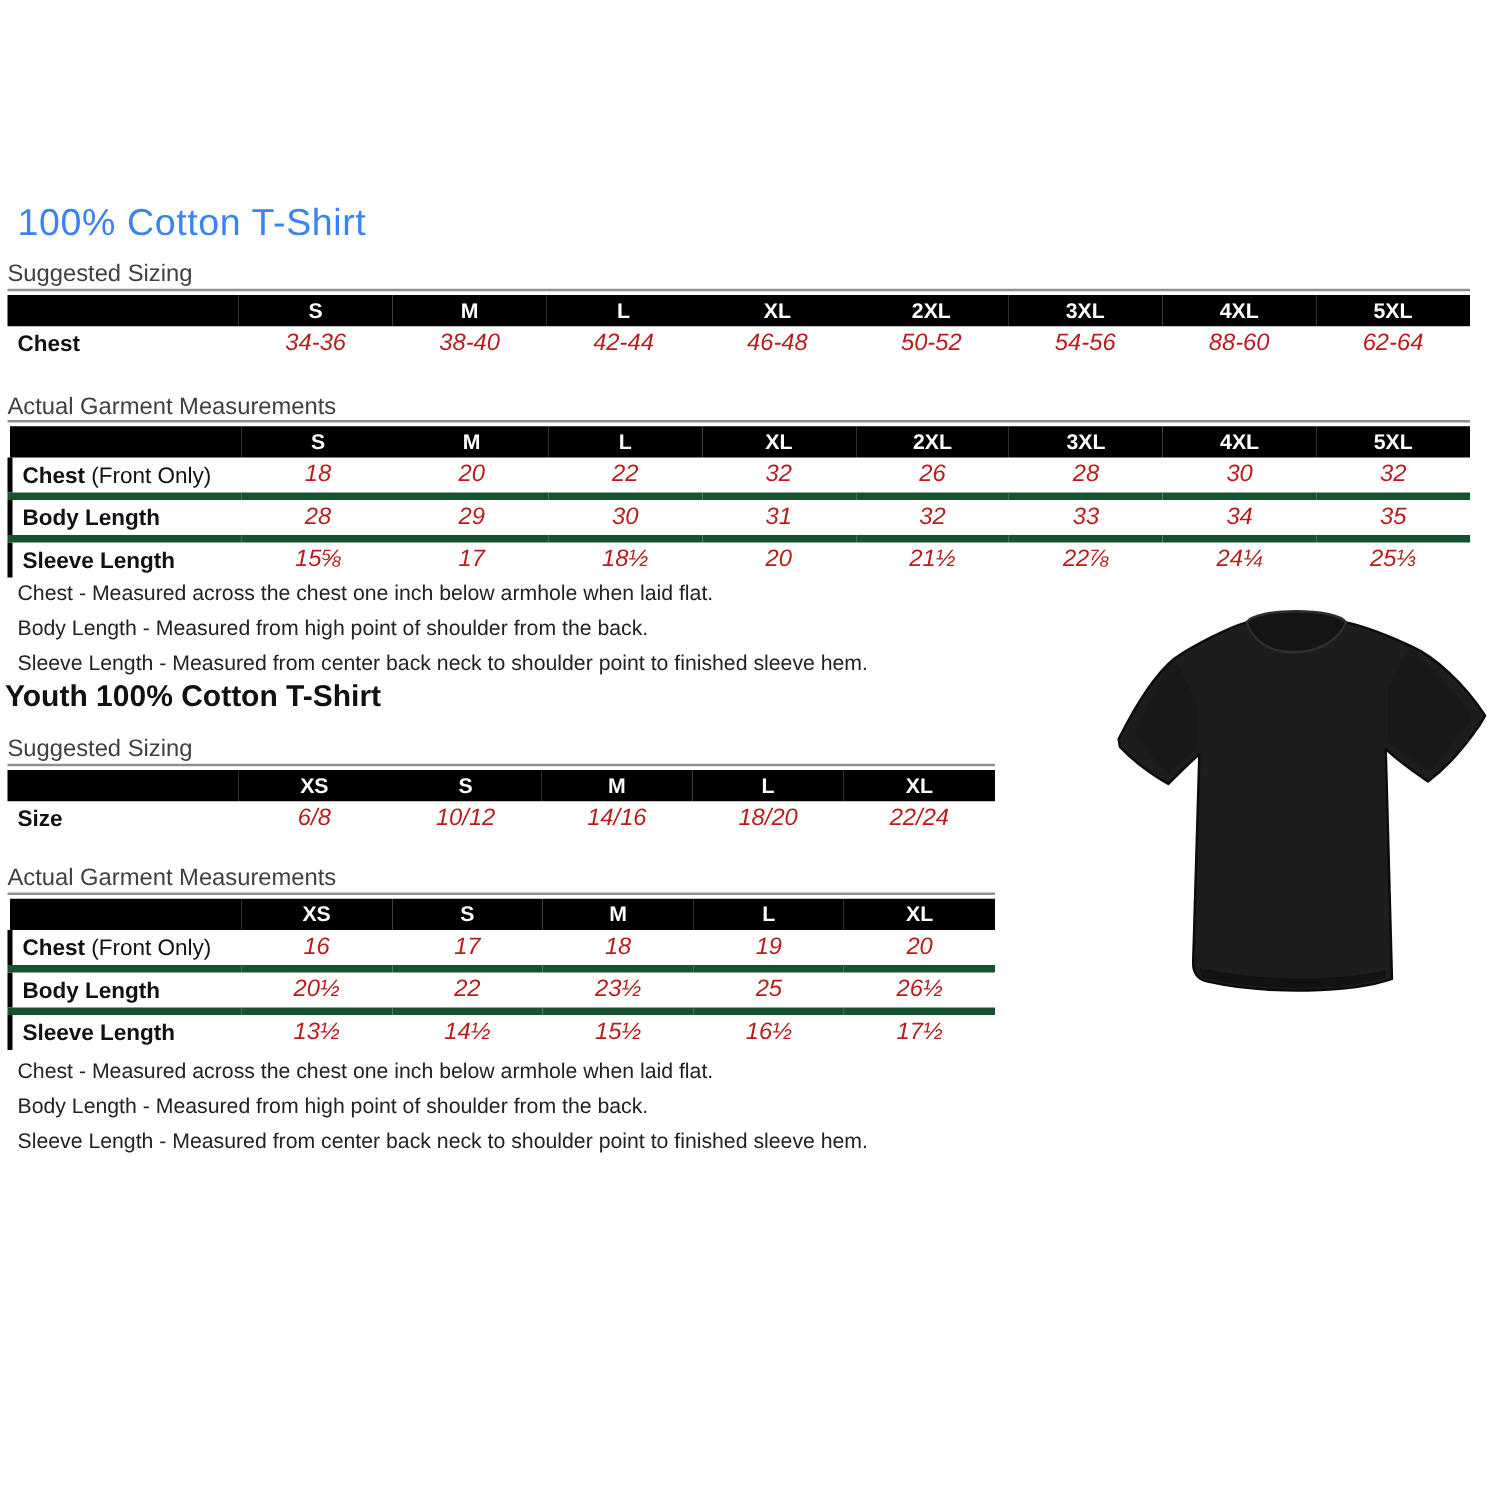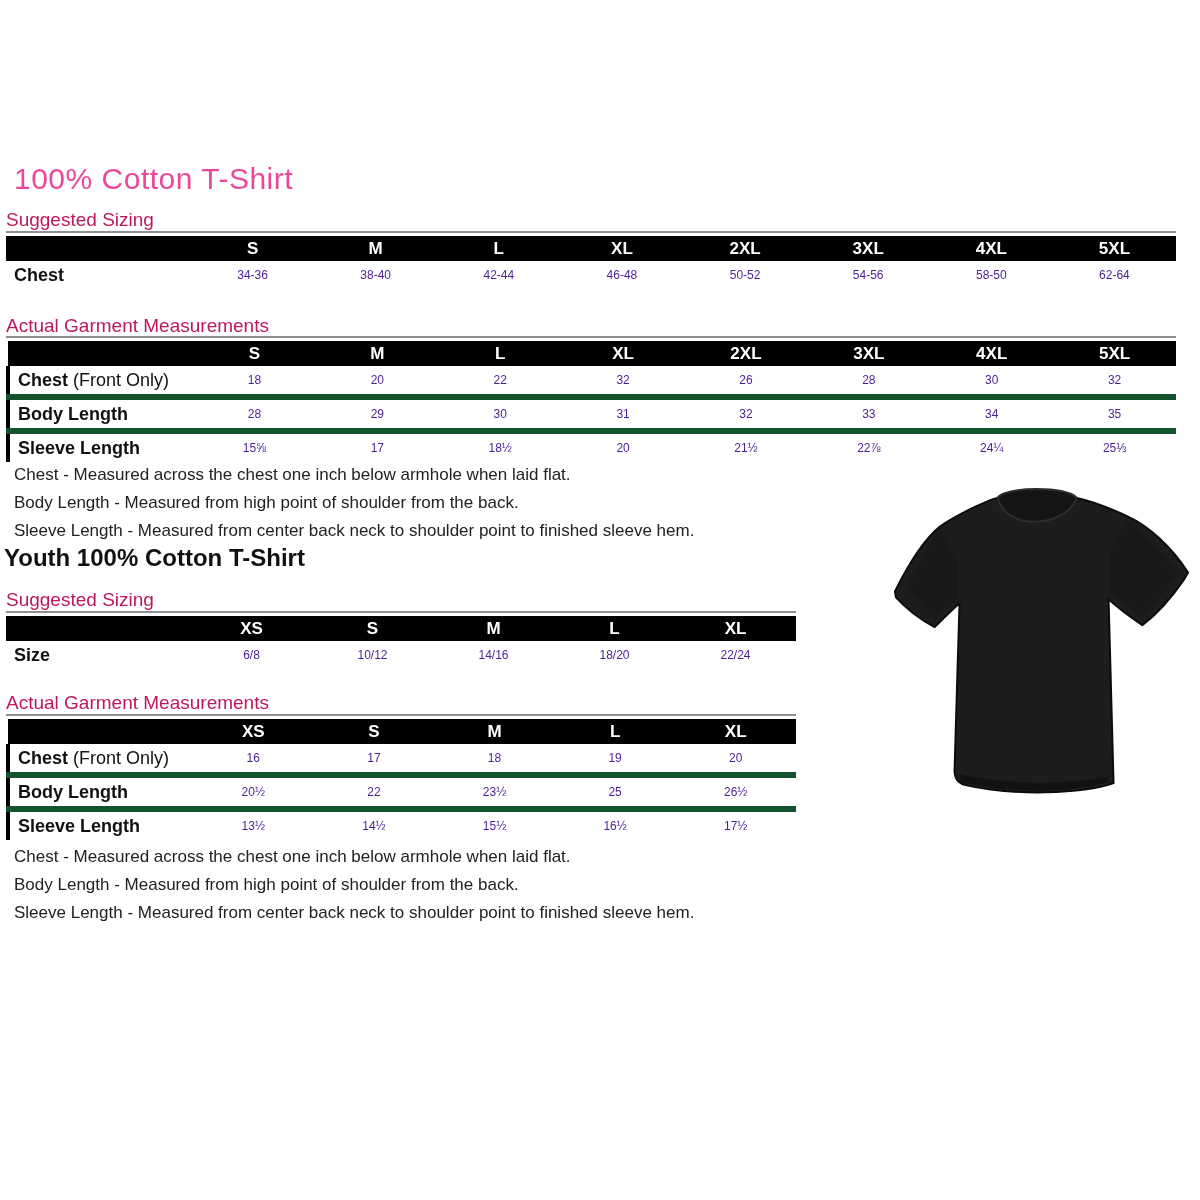--- a/index.html
+++ b/index.html
@@ -2,41 +2,41 @@
 <html><head>
 <meta charset="utf-8">
 <style>
   html,body{margin:0;padding:0;background:#ffffff;}
   .page{
     position:relative;width:1200px;height:1200px;background:#ffffff;
     font-family:"Liberation Sans","DejaVu Sans",sans-serif;color:#1a1a1a;
     overflow:hidden;
   }
   .abs{position:absolute;}
-  .main-title{font-size:30px;font-weight:400;color:#ec4899;letter-spacing:0.5px;white-space:nowrap;}
+  .main-title{font-size:30px;font-weight:400;color:#3b82f6;letter-spacing:0.5px;white-space:nowrap;}
   .youth-title{font-size:24px;font-weight:700;color:#111;white-space:nowrap;}
   .banner{
     background:#000;color:#fff;display:flex;align-items:center;justify-content:center;
     font-weight:700;font-size:31px;letter-spacing:6px;white-space:nowrap;
   }
-  .section-label{font-size:19px;font-weight:400;color:#be185d;white-space:nowrap;}
+  .section-label{font-size:19px;font-weight:400;color:#404040;white-space:nowrap;}
   .tablewrap{border-top:2px solid #8f8f8f;padding-top:3px;}
   table.size-table{border-collapse:collapse;table-layout:fixed;width:100%;}
   table.size-table thead th{
     background:#000;color:#fff;font-weight:700;font-size:17px;
     height:25px;text-align:center;padding:0;
   }
   table.size-table thead th.label-col{width:185px;}
   table.size-table tbody th{
     text-align:left;font-weight:700;font-size:18px;color:#111;
     padding:0 0 0 8px;height:28px;white-space:nowrap;margin-left:15px;
   }
   table.size-table tbody th .suffix{font-weight:400;}
   table.size-table tbody td{
-    text-align:center;font-size:12px;color:#4c1d95;height:28px;padding:0;
+    text-align:center;font-size:19px;color:#b91c1c;height:28px;padding:0;font-style:italic;
   }
   table.size-table tbody tr + tr{border-top:6px solid #14532d;}
   table.size-table.bordered tbody th{border-left:4px solid #000;}
   .notes{font-size:17px;color:#222;line-height:28px;}
   .notes .note-line{white-space:nowrap;}
 </style>
 </head>
 <body>
 
 <div class="page">
@@ -63,21 +63,21 @@
         </thead>
         <tbody>
           <tr>
             <th>Chest</th>
             <td>34-36</td>
             <td>38-40</td>
             <td>42-44</td>
             <td>46-48</td>
             <td>50-52</td>
             <td>54-56</td>
-            <td>58-50</td>
+            <td>88-60</td>
             <td>62-64</td>
           </tr>
         </tbody>
       </table>
   </div>
 
   <div class="abs section-label" style="left:6px;top:315px;">Actual Garment Measurements</div>
 
   <div class="abs tablewrap" style="left:6px;top:336px;width:1170px;">
     <table class="size-table bordered">

